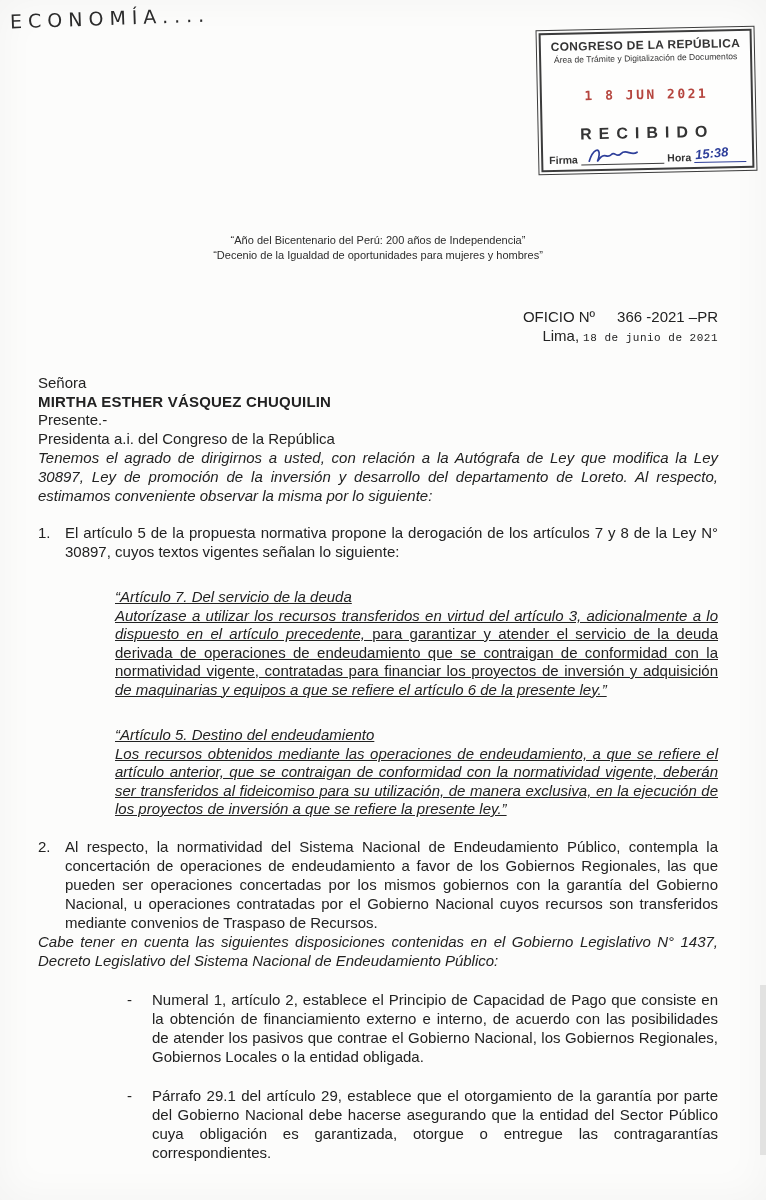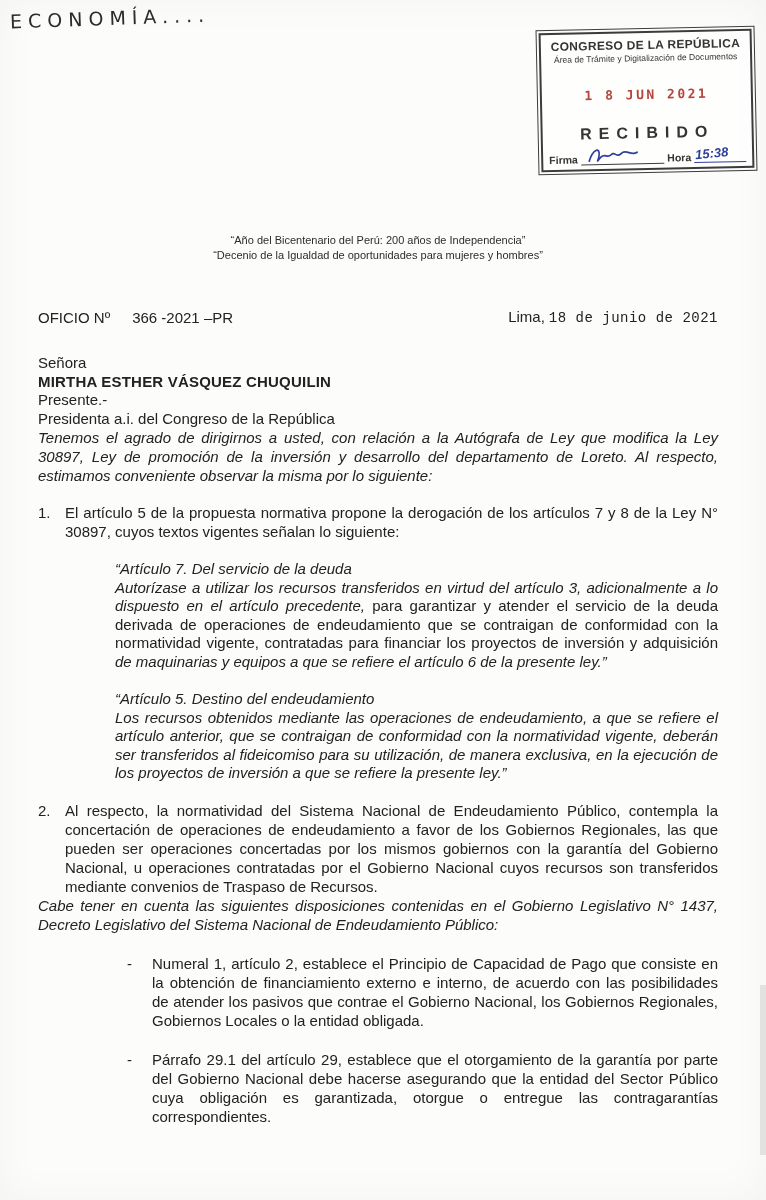--- a/index.html
+++ b/index.html
@@ -36,33 +36,33 @@
   .sign-line{flex:1 1 auto;border-bottom:1.4px solid #3c3c3c;margin:0 3px;position:relative;height:18px;}
   .sign-line svg{position:absolute;left:4px;bottom:-3px;}
   .hora-line{flex:0 0 52px;border-bottom:1.4px solid #2e3f9a;margin-left:3px;position:relative;height:18px;}
   .hora-value{
     position:absolute;left:1px;bottom:1px;color:#2e3f9a;
     font-style:italic;font-weight:bold;font-size:13px;transform:rotate(-4deg);white-space:nowrap;
   }
   
   .content{position:absolute;top:0;left:0;right:0;padding:0 48px 0 38px;font-size:15px;line-height:19px;}
   .mottos{margin-top:233px;text-align:center;font-size:11px;line-height:15px;color:#2c2c2c;}
-  .oficio-row{display:flex;justify-content:space-between;align-items:center;margin-top:44px;}
+  .oficio-row{display:flex;justify-content:space-between;align-items:flex-end;margin-top:44px;flex-direction:column;}
   .oficio-left{display:flex;gap:22px;}
   .oficio-date{display:flex;gap:4px;align-items:baseline;}
-  .mono-date{font-family:"Liberation Mono", monospace;font-size:14px;letter-spacing:.5px;}
+  .mono-date{font-family:"Liberation Mono", monospace;font-size:11px;letter-spacing:.5px;}
   .addressee{margin-top:26px;}
   .addressee div{line-height:18.5px;}
   .addr-name{font-weight:bold;letter-spacing:.2px;}
   p.par{margin:0;text-align:justify;font-style:italic;}
   .intro{margin-top:17px;}
   .list-item{display:flex;margin-top:18px;}
   .list-num{flex:0 0 27px;}
   .list-text{flex:1;text-align:justify;}
-  .quote{margin:19px 0 0 77px;font-style:italic;text-align:justify;line-height:18.5px;}
+  .quote{margin:27px 0 0 77px;font-style:italic;text-align:justify;line-height:18.5px;text-decoration:underline;}
   .quote .up{font-style:normal;}
   .quote-title{text-align:left;}
   .cabe{margin:19px 0 0 27px;text-align:justify;}
   .bullet{display:flex;margin:20px 0 0 89px;line-height:19px;}
   .bullet-dash{flex:0 0 25px;}
   .bullet-text{flex:1;text-align:justify;}
   
   .scan-streak{position:absolute;right:0;top:985px;width:6px;height:170px;background:#cfcfcf;opacity:.55;}
 </style>
 </head>

